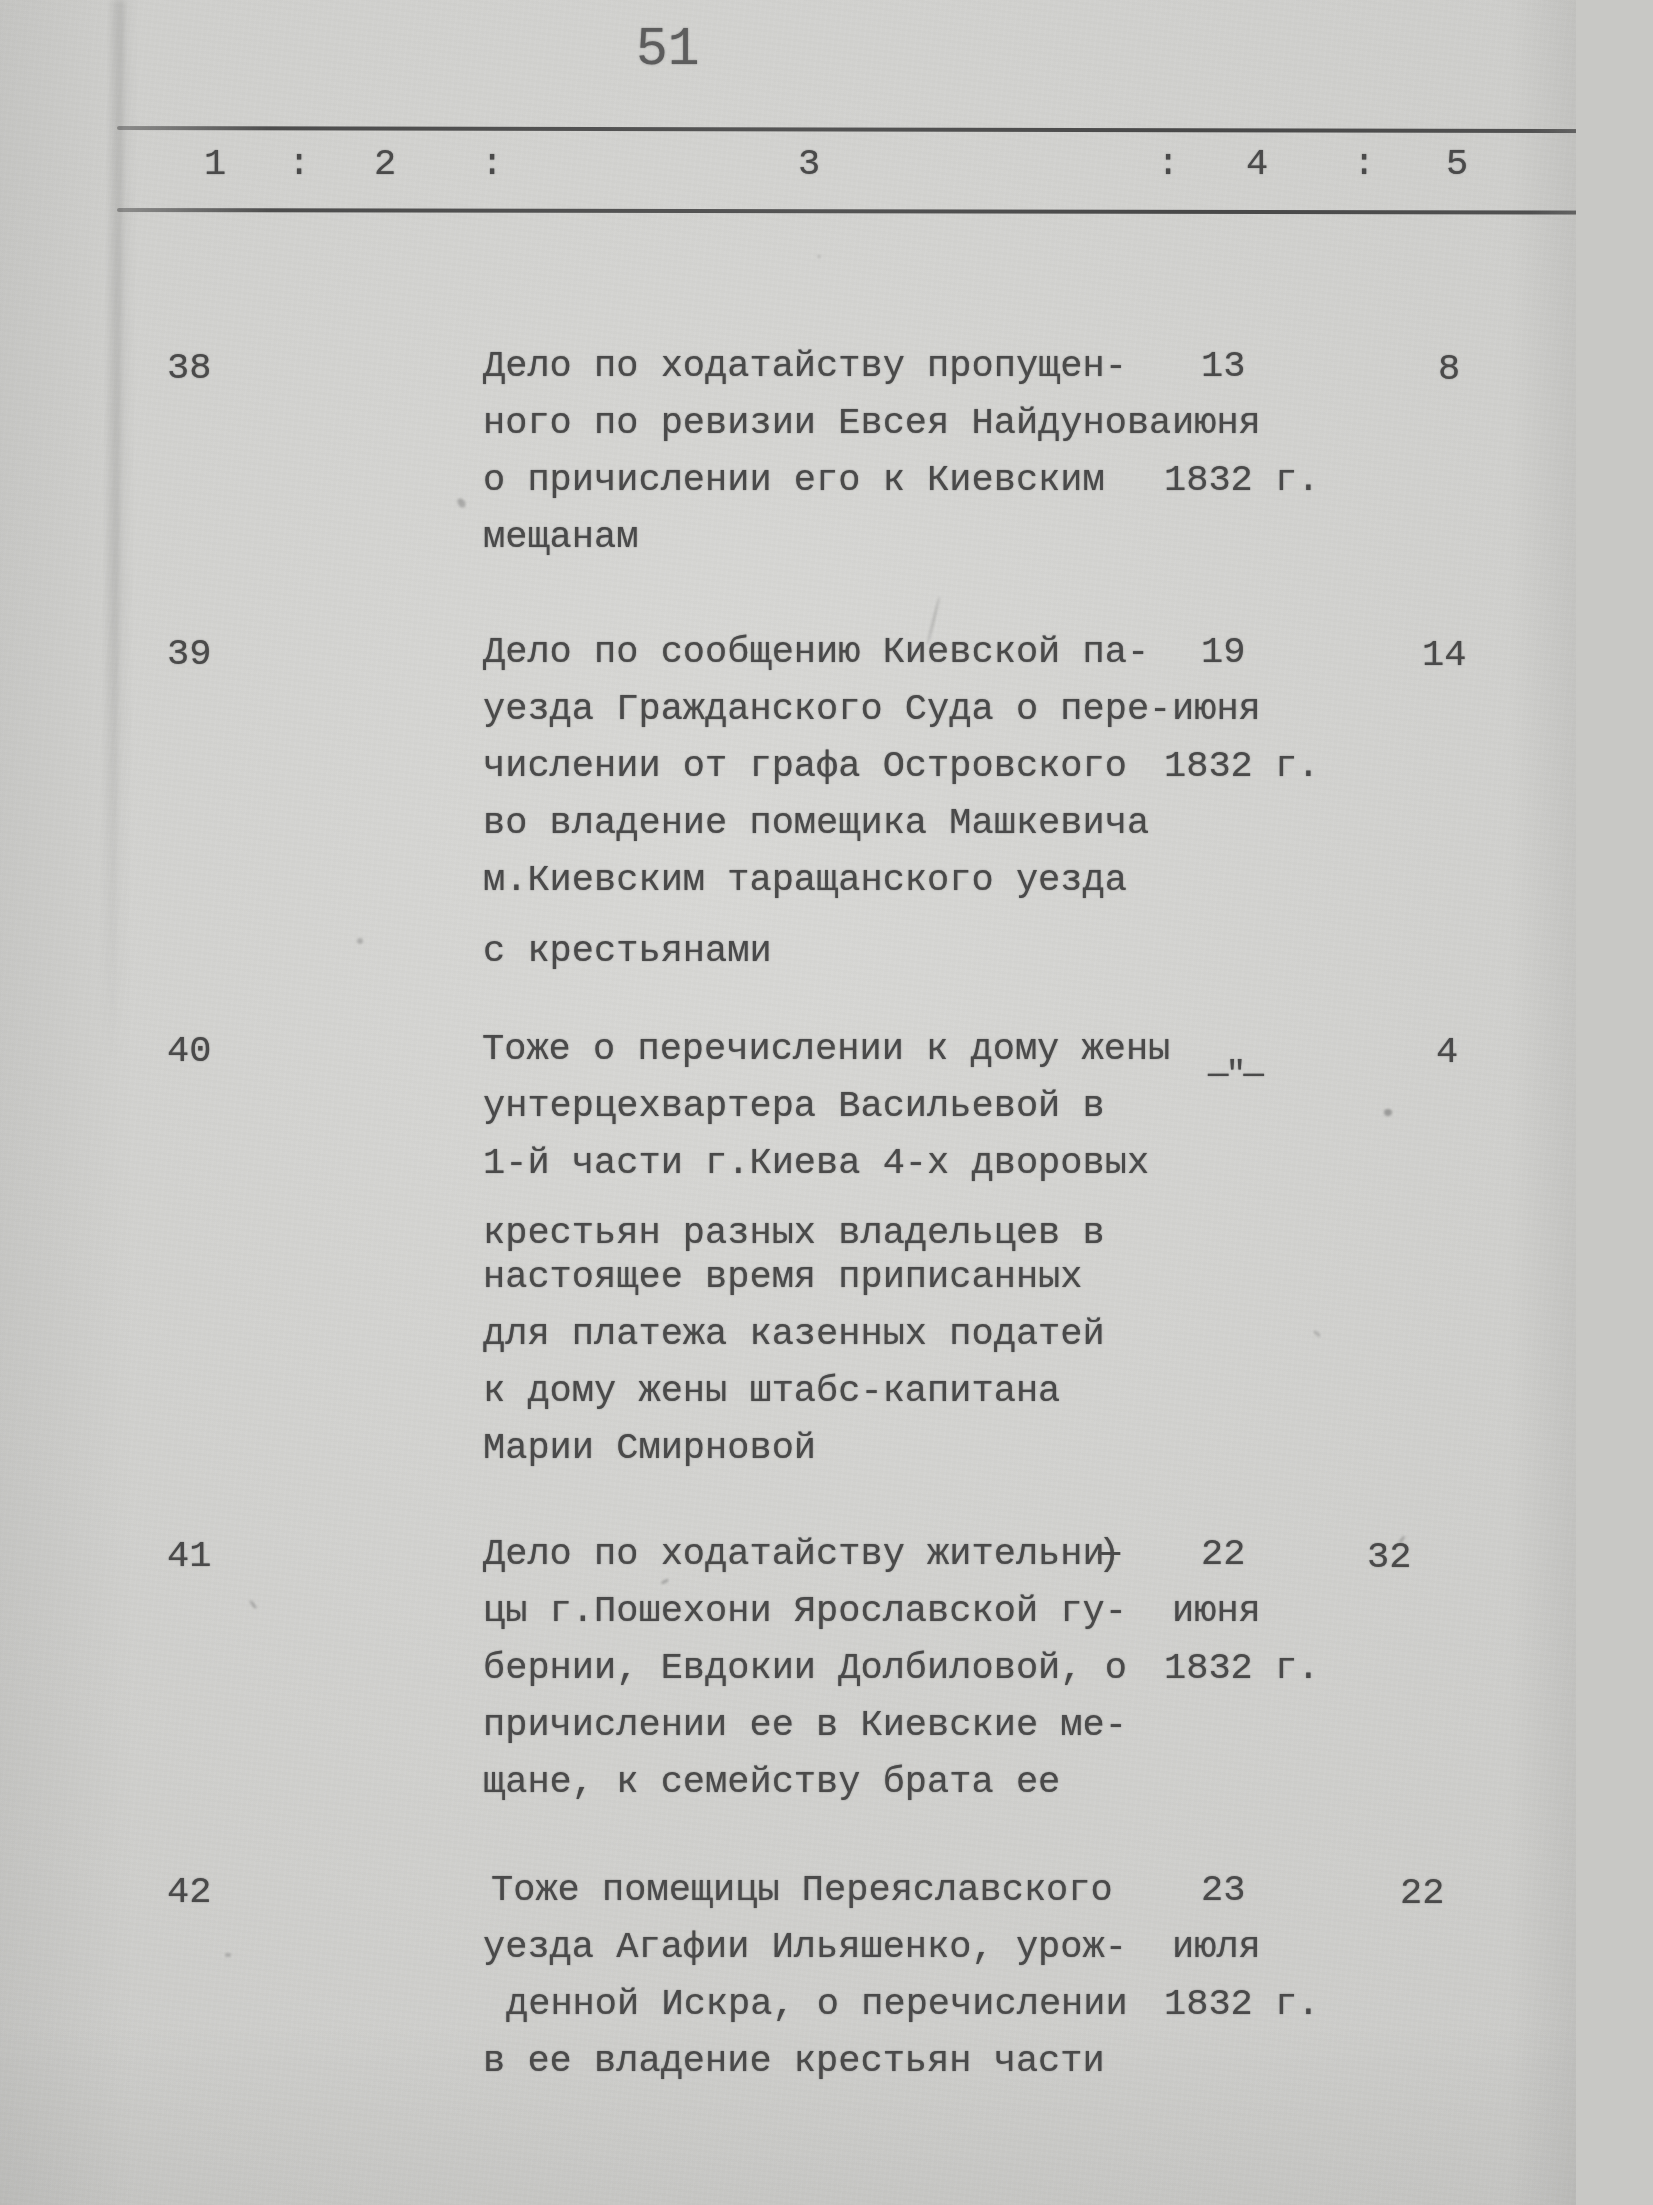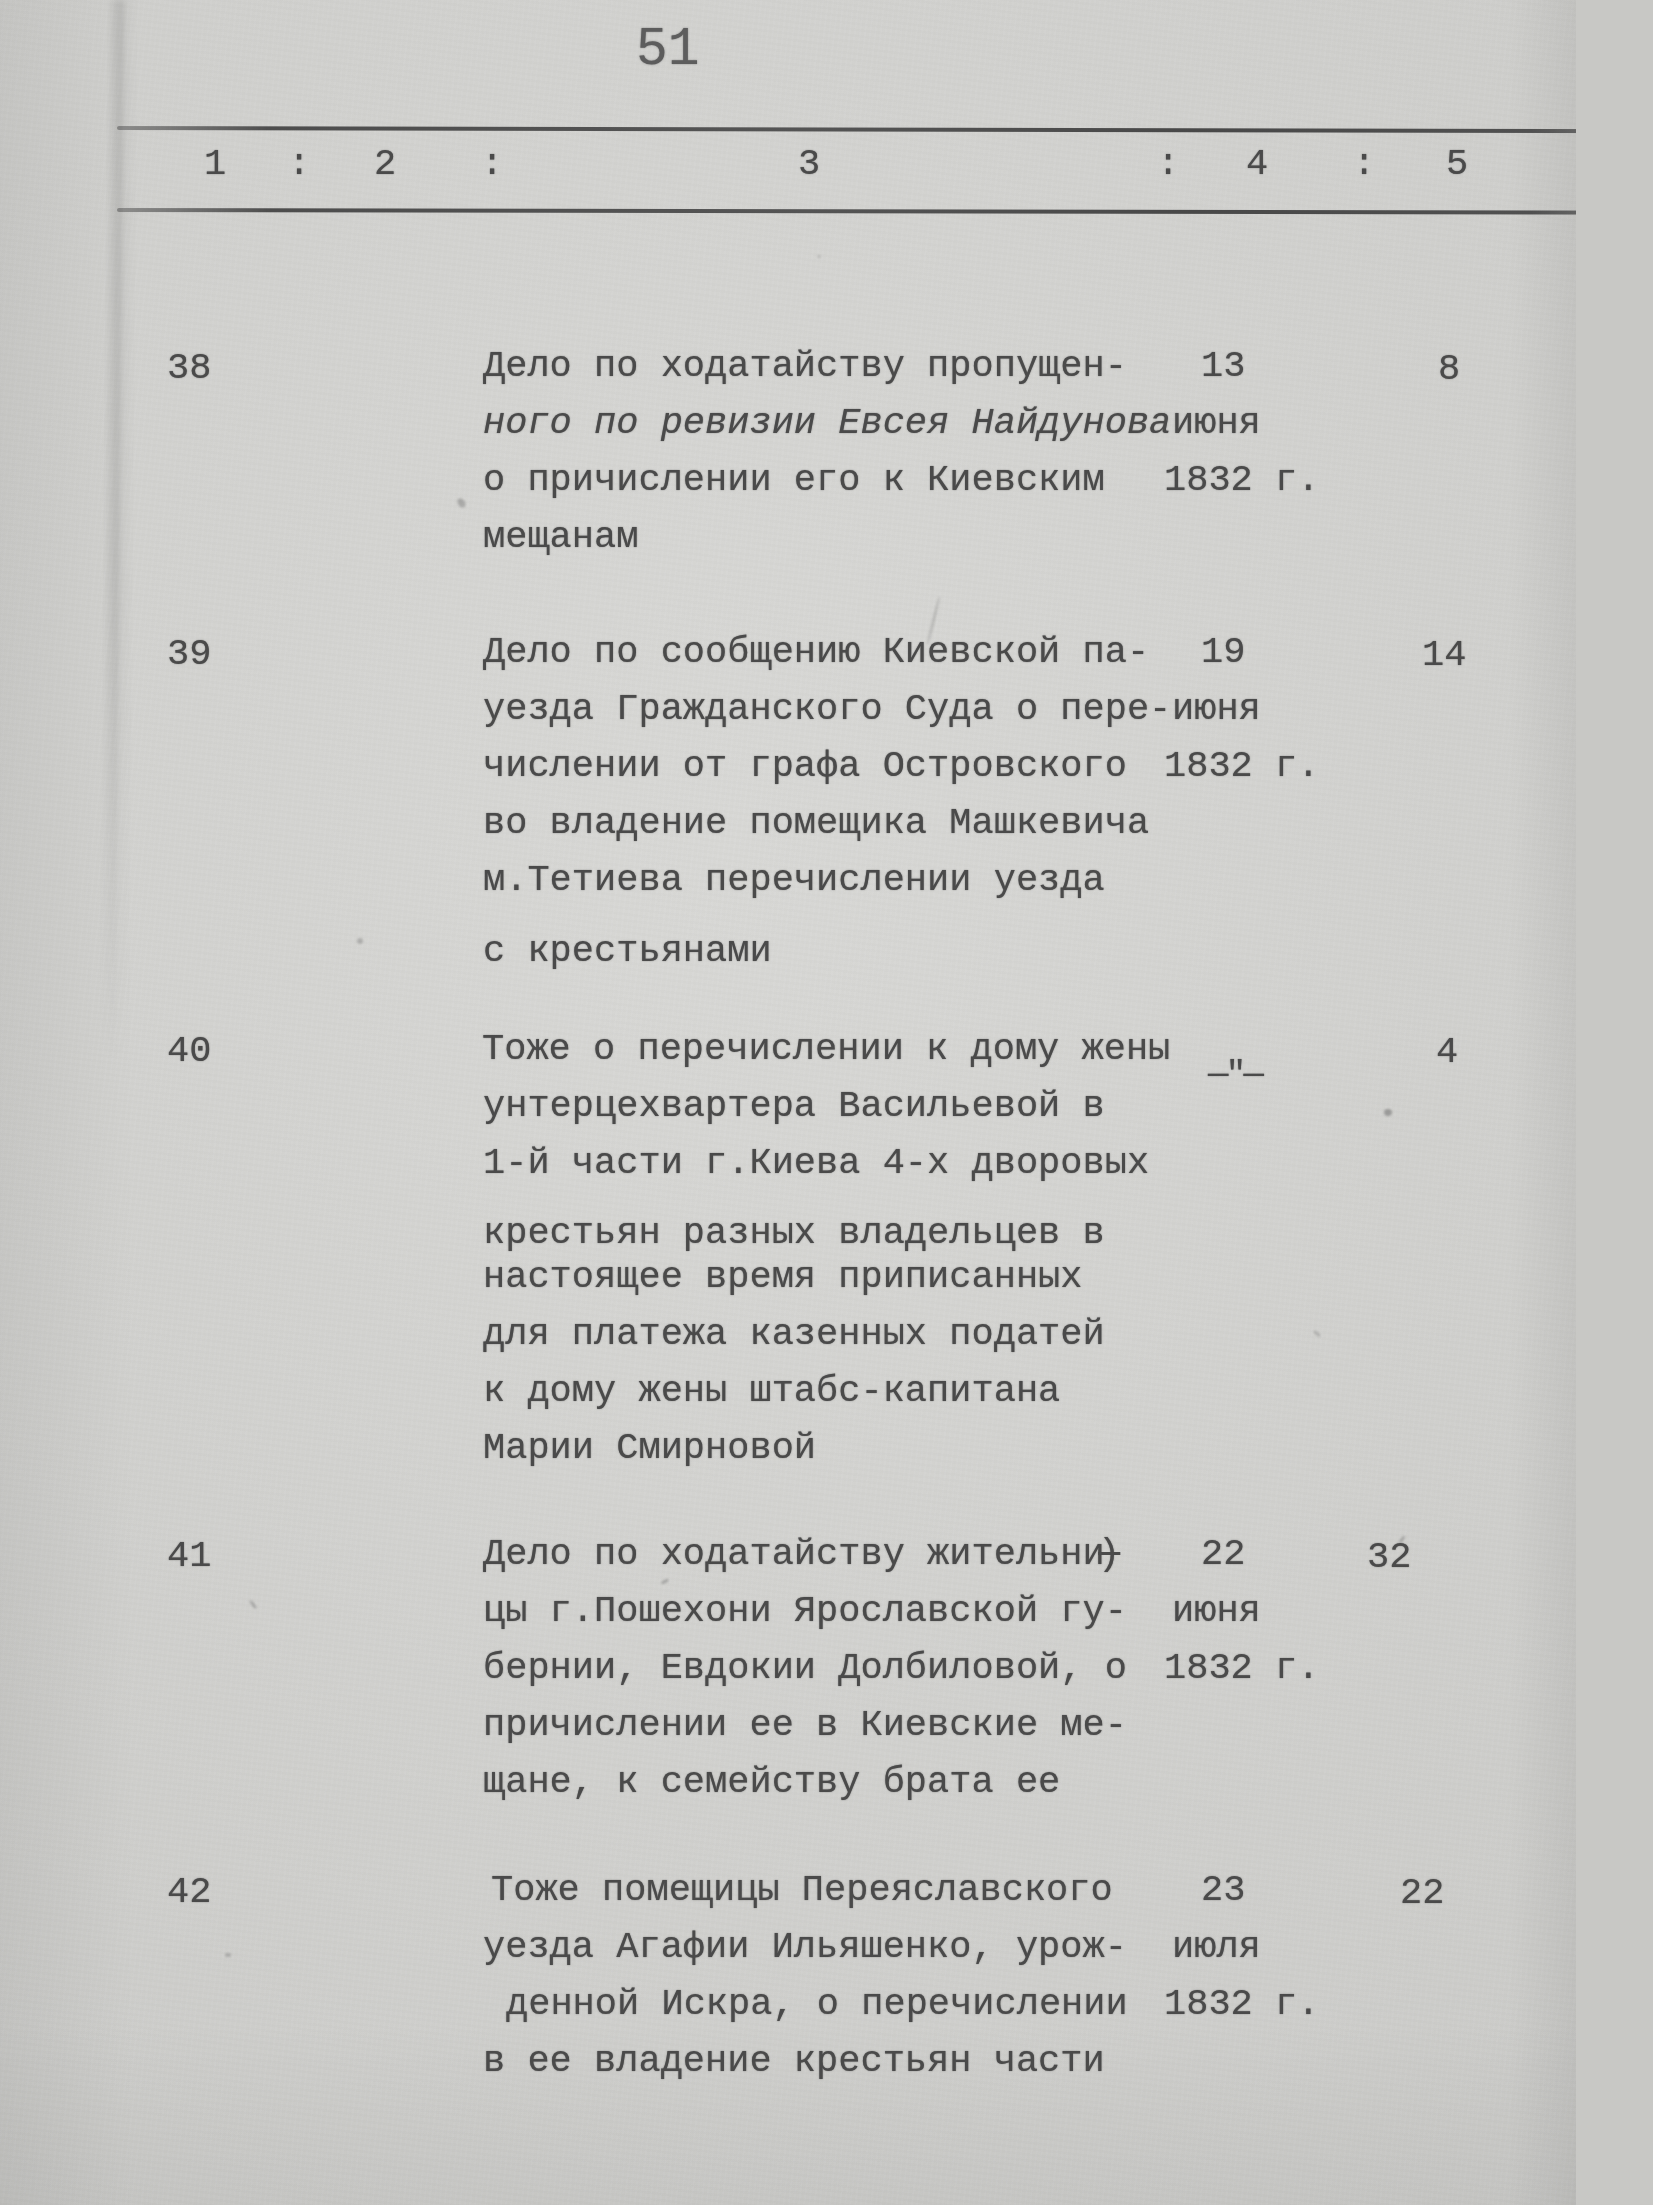--- a/index.html
+++ b/index.html
@@ -88,35 +88,35 @@
       <div class="ink hcell" style="left: 1571px; top: 146px;">:</div>
       <div class="ink hcell" style="left: 1611px; top: 146px;">6</div>
     </div>
 
   <div class="rule" style="left:117px; top:208px; width:1537px; transform:rotate(0.10deg);"></div>
 
   <div id="entries">
       <div style="position: absolute; left: 0px; top: 348px; width: 1654px;">
         <div class="ink body-text" style="left: 167px; top: 1.7px;">38</div>
         <div class="ink body-text" style="left: 483px; top: 0px;">Дело по ходатайству пропущен-</div>
-        <div class="ink body-text" style="left: 483px; top: 57px; font-style: italic;">ного по ревизии Евсея Найдунова</div>
+        <div class="ink body-text" style="left: 483px; top: 57px;">ного по ревизии Евсея Найдунова</div>
         <div class="ink body-text" style="left: 483px; top: 114px;">о причислении его к Киевским</div>
         <div class="ink body-text" style="left: 483px; top: 171px;">мещанам</div>
         <div class="ink body-text" style="left: 1201px; top: 0px;">13</div>
         <div class="ink body-text" style="left: 1172px; top: 57px;">июня</div>
         <div class="ink body-text" style="left: 1164px; top: 114px;">1832 г.</div>
         <div class="ink body-text" style="left: 1438px; top: 3.4px;">8</div>
       </div>
       <div style="position: absolute; left: 0px; top: 634px; width: 1654px;">
         <div class="ink body-text" style="left: 167px; top: 1.7px;">39</div>
         <div class="ink body-text" style="left: 483px; top: 0px;">Дело по сообщению Киевской па-</div>
         <div class="ink body-text" style="left: 483px; top: 57px;">уезда Гражданского Суда о пере-</div>
         <div class="ink body-text" style="left: 483px; top: 114px;">числении от графа Островского</div>
         <div class="ink body-text" style="left: 483px; top: 171px;">во владение помещика Машкевича</div>
-        <div class="ink body-text" style="left: 483px; top: 228px;">м.Тетиева перечислении уезда</div>
+        <div class="ink body-text" style="left: 483px; top: 228px;">м.Киевским таращанского уезда</div>
         <div class="ink body-text" style="left: 483px; top: 299px;">с крестьянами</div>
         <div class="ink body-text" style="left: 1201px; top: 0px;">19</div>
         <div class="ink body-text" style="left: 1172px; top: 57px;">июня</div>
         <div class="ink body-text" style="left: 1164px; top: 114px;">1832 г.</div>
         <div class="ink body-text" style="left: 1422px; top: 3.4px;">14</div>
       </div>
       <div style="position: absolute; left: 0px; top: 1031px; width: 1654px;">
         <div class="ink body-text" style="left: 167px; top: 1.7px;">40</div>
         <div class="ink body-text" style="left: 482px; top: 0px;">Тоже о перечислении к дому жены</div>
         <div class="ink body-text" style="left: 483px; top: 57px;">унтерцехвартера Васильевой в</div>

